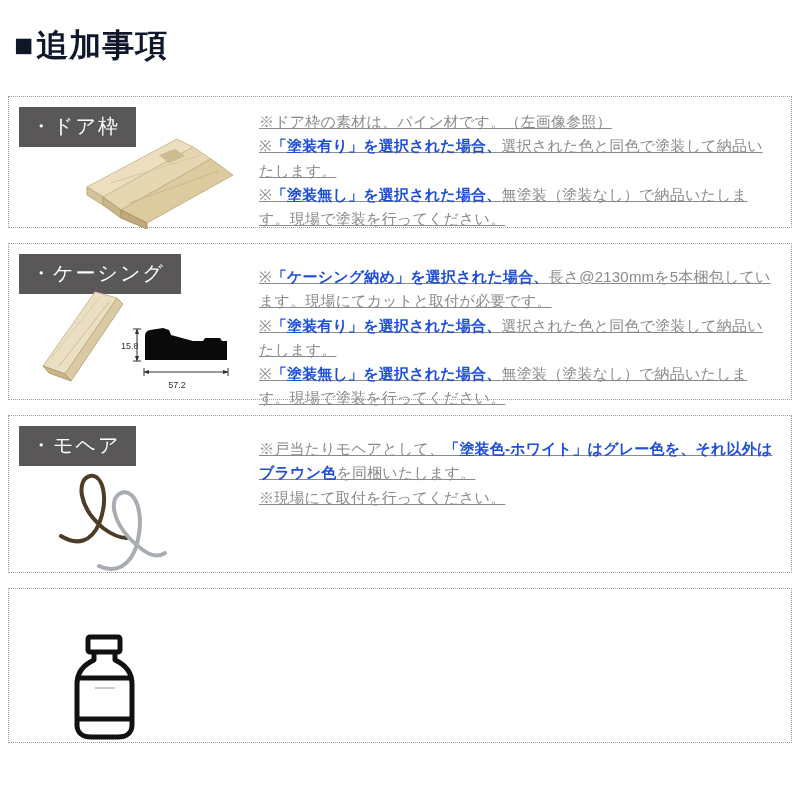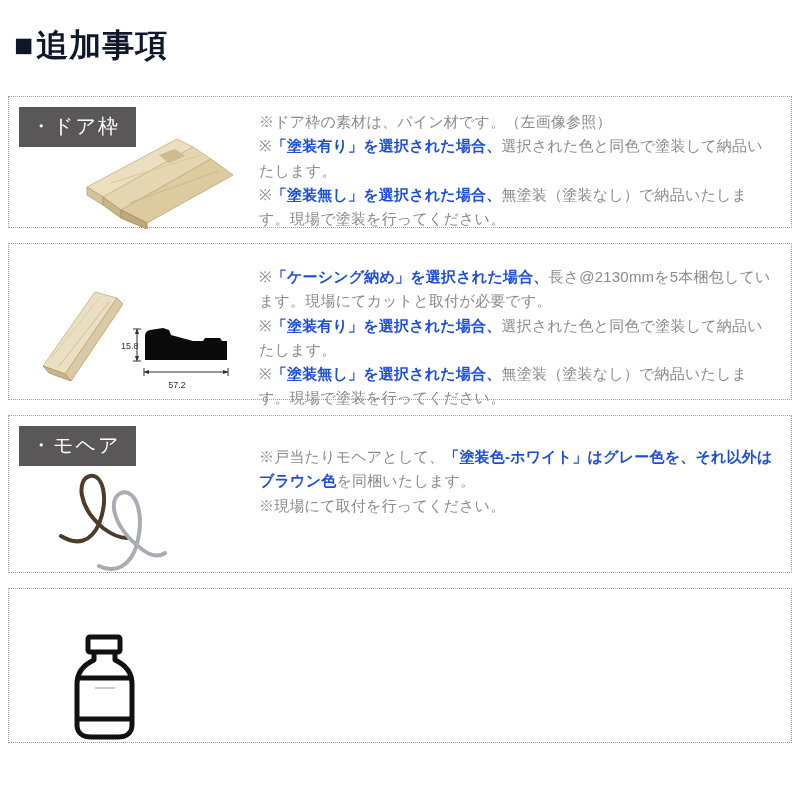--- a/index.html
+++ b/index.html
@@ -27,23 +27,23 @@
     font-size:20px; letter-spacing:2px;
     padding:6px 16px 7px 12px; white-space:nowrap;
   }
   .notes {
     position:absolute; left:250px; right:16px;
     font-size:15px; line-height:1.62; color:#8a8a8a;
     letter-spacing:0.2px;
   }
   .sec1 .notes { top:13px; }
   .sec2 .notes { top:21px; }
-  .sec3 .notes { top:29px; }
+  .sec3 .notes { top:21px; }
   .sec4 .notes { top:26px; }
-  .note-line { min-height:1.62em; }
+  .note-line { min-height:1.62em;text-decoration:underline; }
   .em { font-weight:bold; color:#1d4ed8; }
   .img-box { position:absolute;text-align:center; }
   .sec1 .img-wood   { left:50px;  top:32px; }
   .sec2 .img-wood   { left:22px;  top:40px; }
   .sec2 .img-profile{ left:112px; top:76px; }
   .sec3 .img-mohair { left:38px;  top:46px; }
   .sec4 .img-bottle { left:58px;  top:44px; }
   svg { display:block; }
 </style>
 </head>
@@ -69,20 +69,21 @@
     </svg>
   </div>
   <div class="notes">
       <div class="note-line"><span>※ドア枠の素材は、パイン材です。（左画像参照）</span></div>
       <div class="note-line"><span>※</span><span class="em">「塗装有り」を選択された場合、</span><span>選択された色と同色で塗装して納品いたします。</span></div>
       <div class="note-line"><span>※</span><span class="em">「塗装無し」を選択された場合、</span><span>無塗装（塗装なし）で納品いたします。現場で塗装を行ってください。</span></div>
     </div>
 </div>
 
 <div class="section sec2">
+  <div class="sec-label">・ケーシング</div>
   <div class="img-box img-wood">
     <svg width="100" height="105" viewBox="0 0 100 105">
       <polygon points="12,82 64,8 86,14 34,90" fill="#ebdfc3" stroke="#cdbb92" stroke-width="1"></polygon>
       <polygon points="34,90 86,14 92,20 40,97" fill="#d9c9a4" stroke="#c0ad81" stroke-width="1"></polygon>
       <polygon points="12,82 34,90 40,97 18,89" fill="#c9b68b" stroke="#b19c6e" stroke-width="1"></polygon>
       <line x1="22" y1="76" x2="72" y2="14" stroke="#dccd a7" stroke-width="1"></line>
       <line x1="20" y1="74" x2="70" y2="12" stroke="#dccda7" stroke-width="1"></line>
       <line x1="28" y1="82" x2="78" y2="18" stroke="#cfbd93" stroke-width="1"></line>
     </svg>
   </div>

